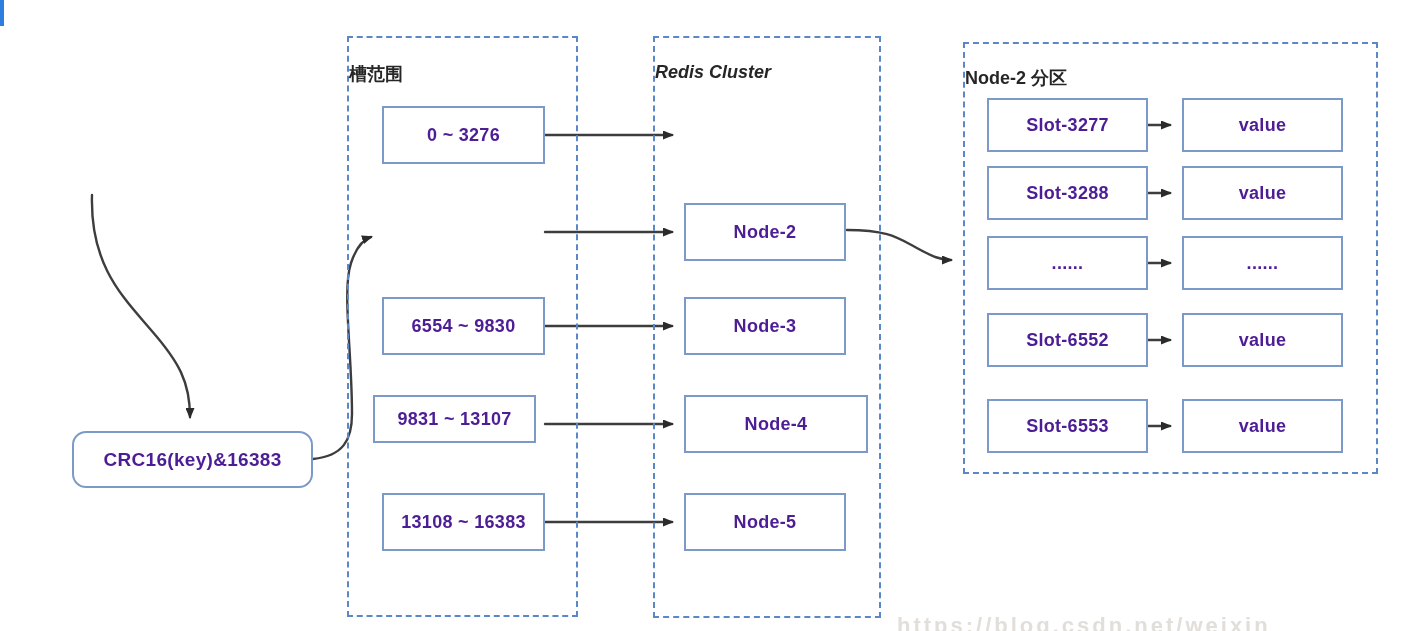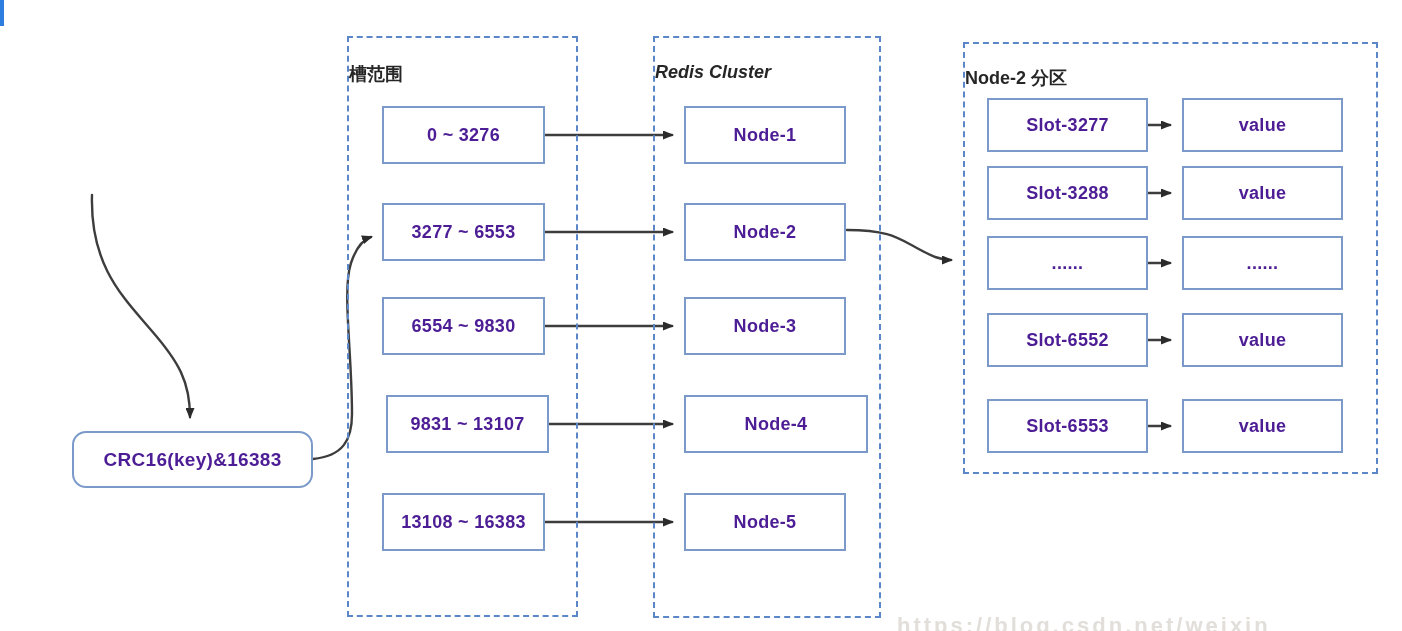--- a/index.html
+++ b/index.html
@@ -73,29 +73,27 @@
       <path d="M 1148,426 L 1170,426" marker-end="url(#ah)"></path>
     </g>
   </svg>
 
   <div class="box" style="left:72px;top:431px;width:241px;height:57px;font-size:19px;border-radius:14px;">CRC16(key)&amp;16383</div>
 
   <div class="container" style="left:347px;top:36px;width:231px;height:581px;">
     <div class="ctitle" style="top:24px;">槽范围</div>
   </div>
   <div class="box" style="left:382px;top:106px;width:163px;height:58px;">0 ~ 3276</div>
-  <div class="box" style="left:382px;top:203px;width:163px;height:58px;">3277 ~ 6553</div>
   <div class="box" style="left:382px;top:297px;width:163px;height:58px;">6554 ~ 9830</div>
-  <div class="box" style="left:386px;top:395px;width:163px;height:58px;">9831 ~ 13107</div>
+  <div class="box" style="left:373px;top:395px;width:163px;height:48px;">9831 ~ 13107</div>
   <div class="box" style="left:382px;top:493px;width:163px;height:58px;">13108 ~ 16383</div>
 
   <div class="container" style="left:653px;top:36px;width:228px;height:582px;">
     <div class="ctitle" style="top:24px;font-style:italic;">Redis Cluster</div>
   </div>
-  <div class="box" style="left:684px;top:106px;width:162px;height:58px;">Node-1</div>
   <div class="box" style="left:684px;top:203px;width:162px;height:58px;">Node-2</div>
   <div class="box" style="left:684px;top:297px;width:162px;height:58px;">Node-3</div>
   <div class="box" style="left:684px;top:395px;width:184px;height:58px;">Node-4</div>
   <div class="box" style="left:684px;top:493px;width:162px;height:58px;">Node-5</div>
 
   <div class="container" style="left:963px;top:42px;width:415px;height:432px;">
     <div class="ctitle" style="top:22px;">Node-2 分区</div>
   </div>
   <div class="box" style="left:987px;top:98px;width:161px;height:54px;">Slot-3277</div>
   <div class="box" style="left:1182px;top:98px;width:161px;height:54px;">value</div>

